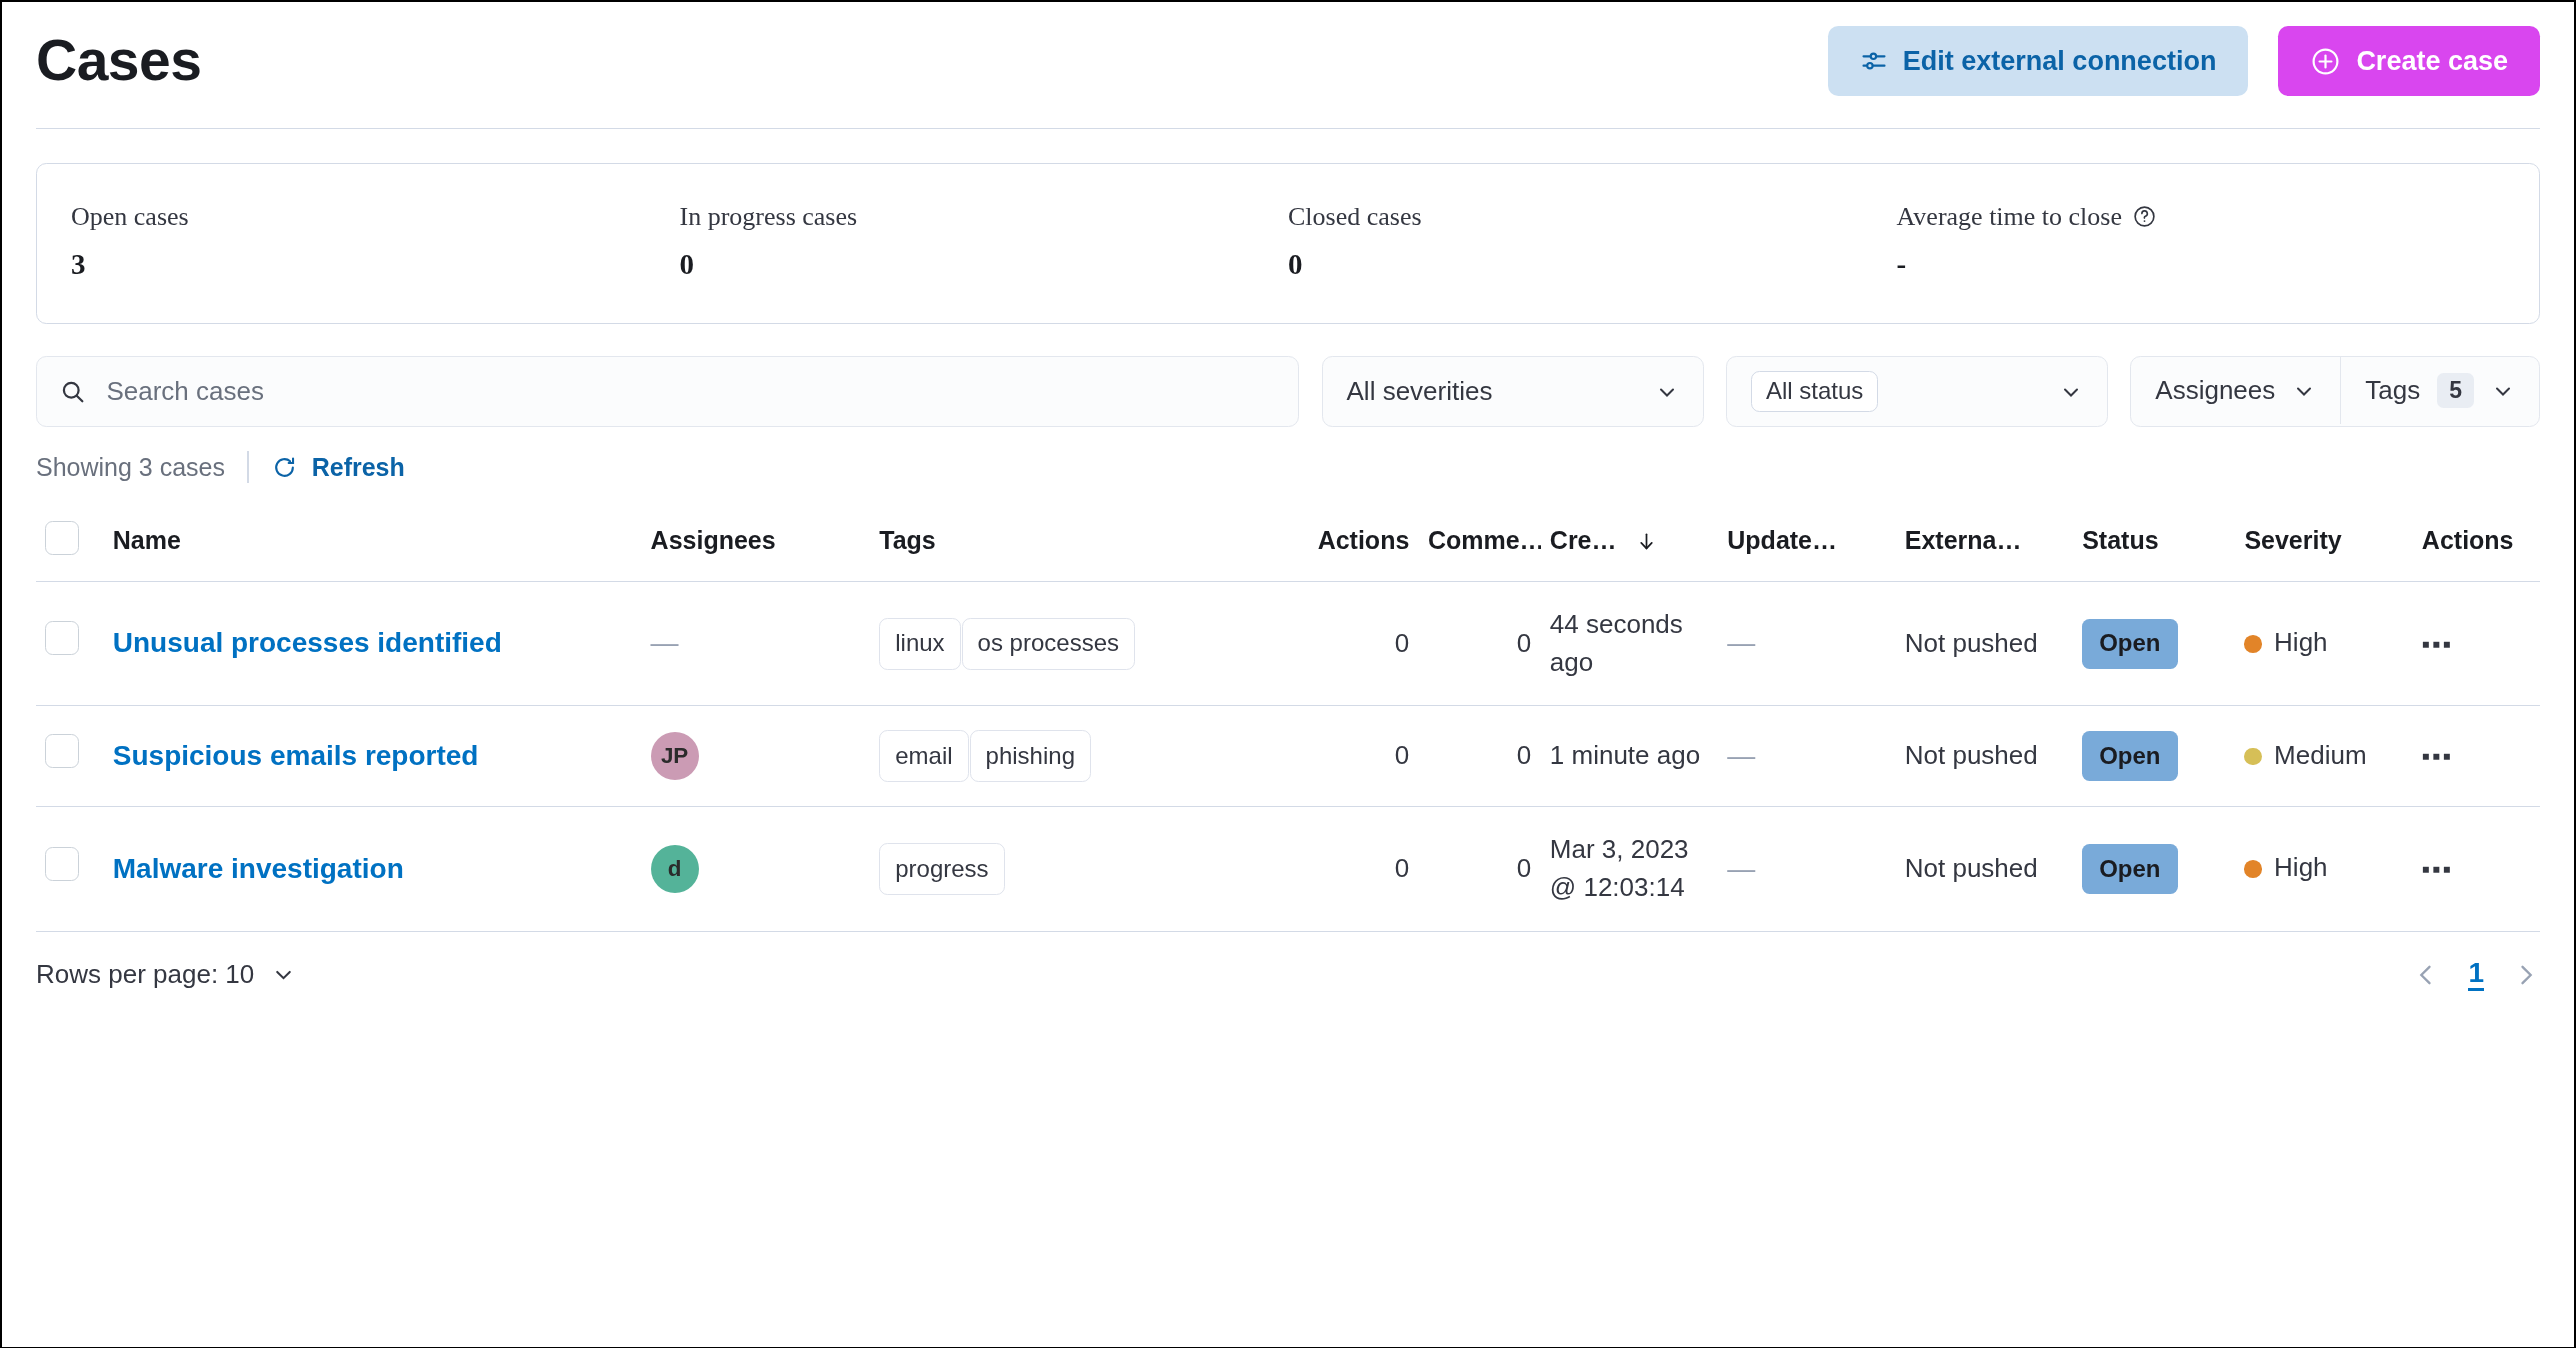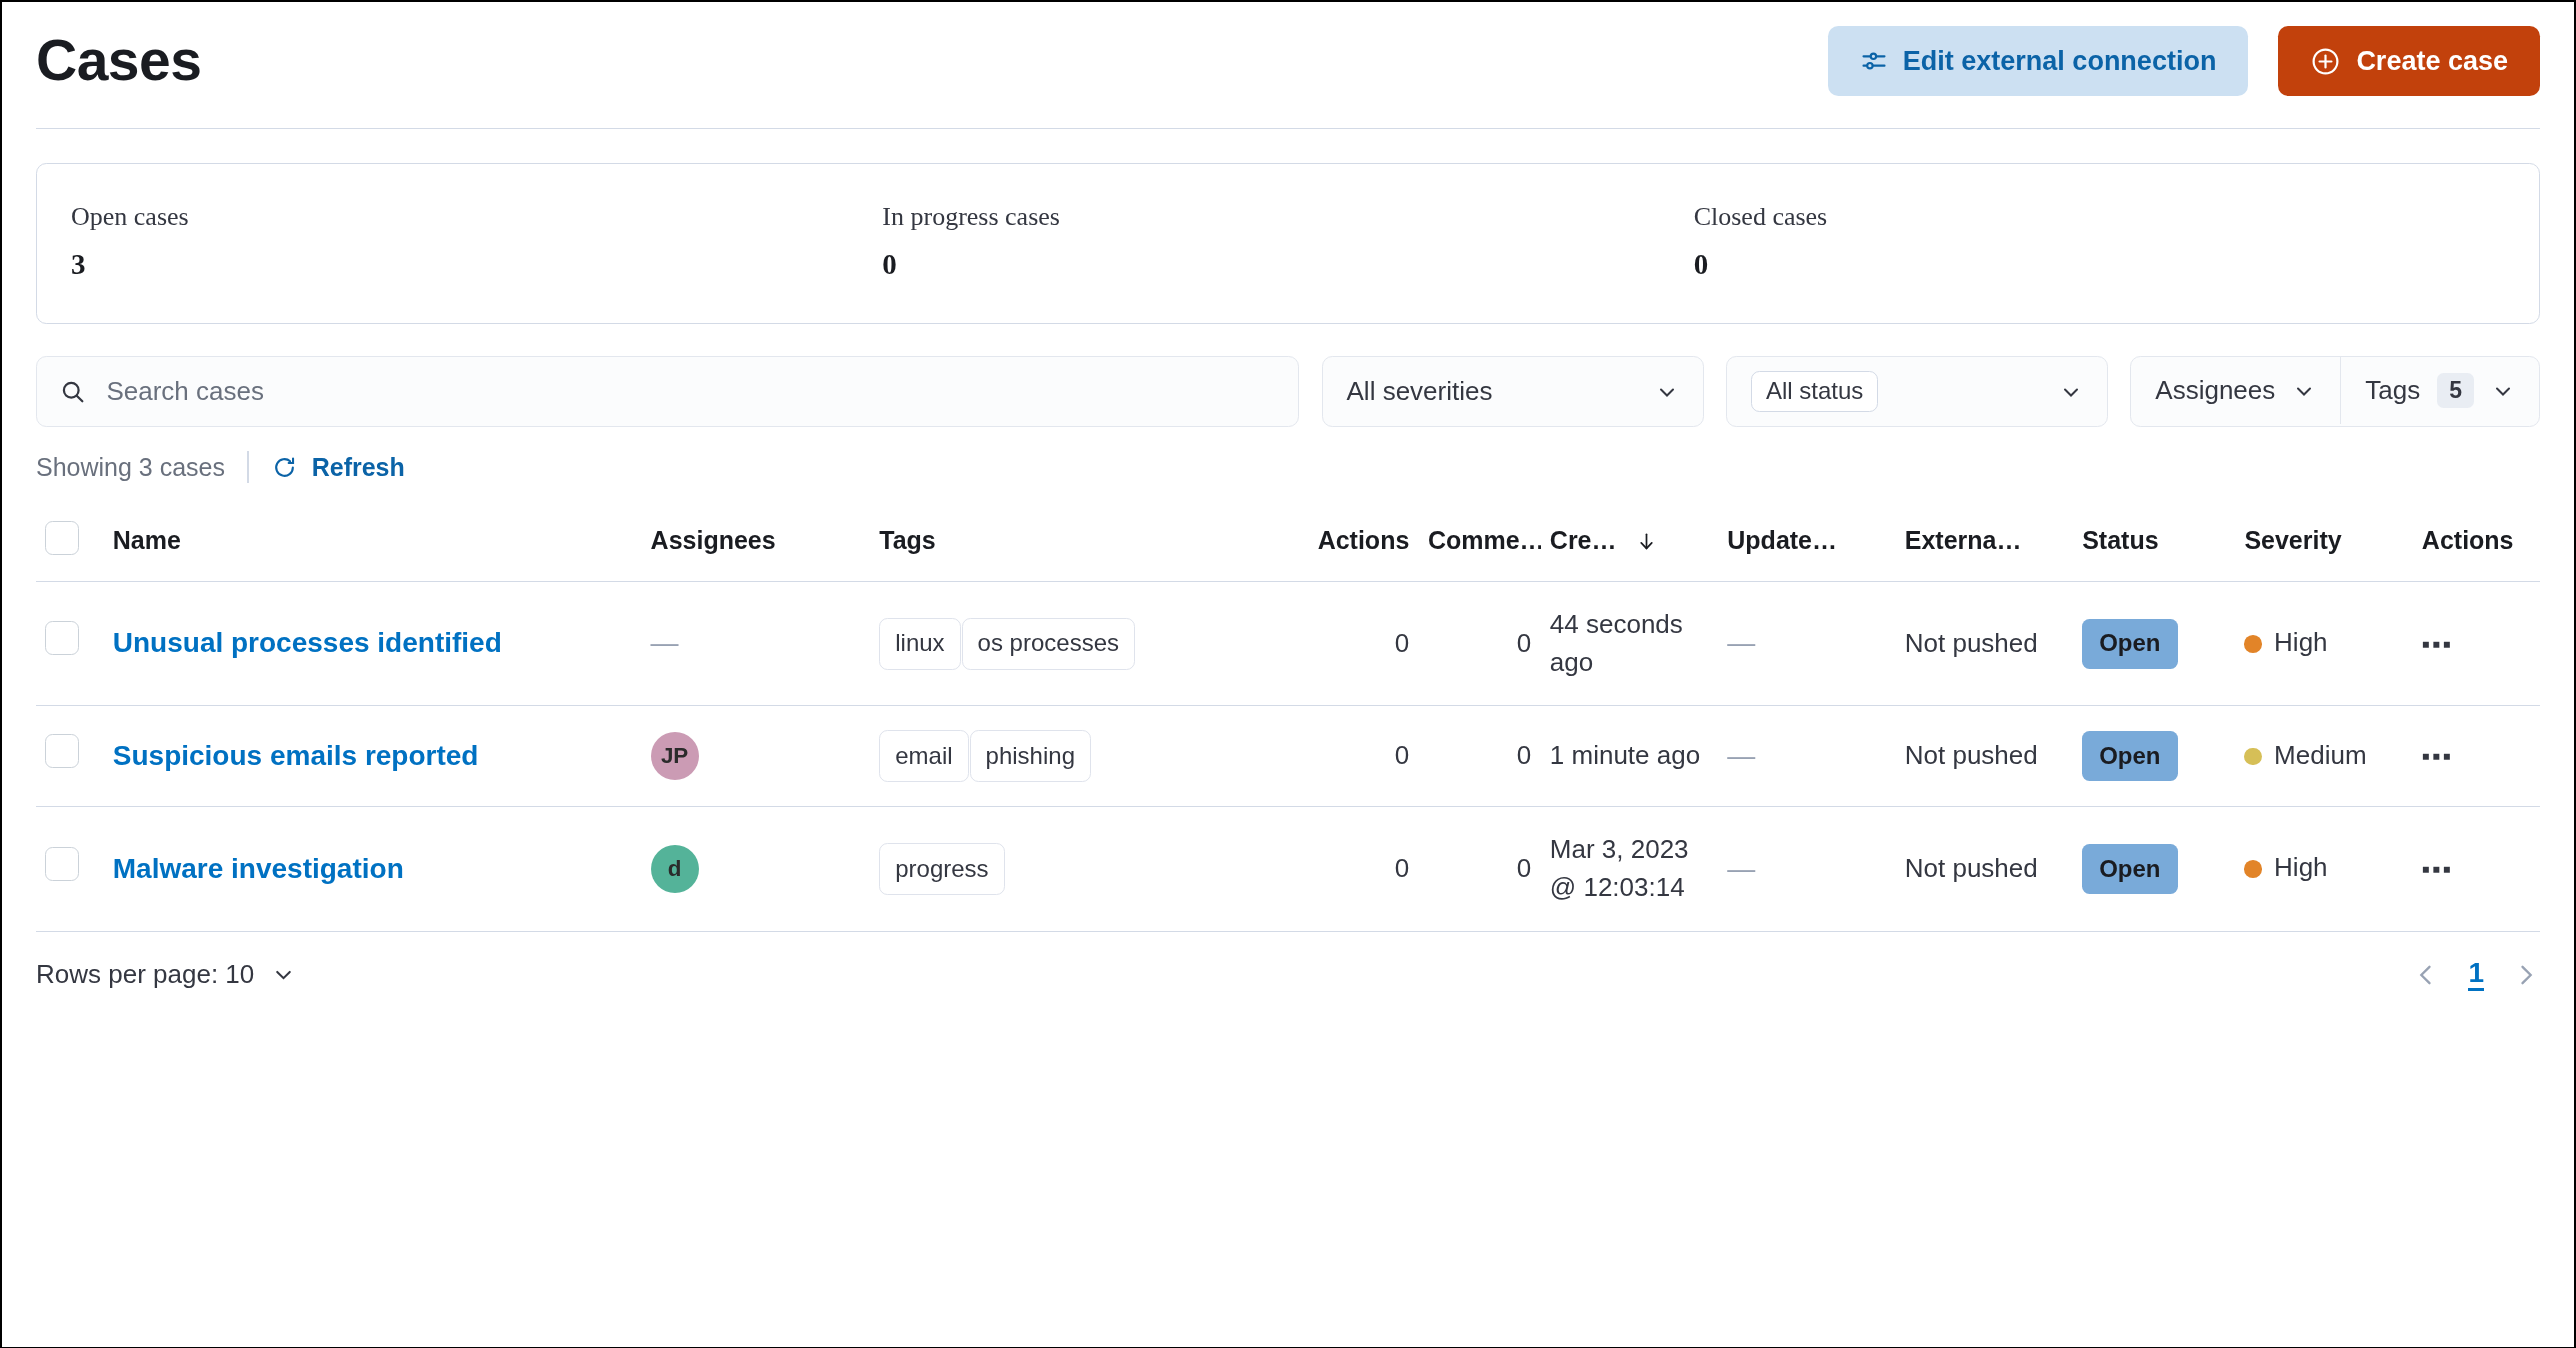--- a/index.html
+++ b/index.html
@@ -57,21 +57,21 @@
     cursor: pointer;
     white-space: nowrap;
   }
   .btn-secondary {
     background: #cce0f2;
     color: #0b63a7;
     font-size: 27px;
     padding: 19.6px 32px;
   }
   .btn-primary {
-    background: #c2410c;
+    background: #d946ef;
     color: #ffffff;
     font-size: 27px;
     padding: 19.6px 32px;
   }
   .icon { display: inline-flex; align-items: center; justify-content: center; }
 
   
   .panel {
     border: 1.9px solid #d3dae6;
     border-radius: 10.3px;
@@ -373,20 +373,33 @@
         <div class="stat-label">Open cases</div>
         <div class="stat-value">3</div>
       </div>
       <div class="stat">
         <div class="stat-label">In progress cases</div>
         <div class="stat-value">0</div>
       </div>
       <div class="stat">
         <div class="stat-label">Closed cases</div>
         <div class="stat-value">0</div>
+      </div>
+      <div class="stat">
+        <div class="stat-label">
+          <span>Average time to close</span>
+          <span class="icon">
+            <svg width="25" height="25" viewBox="0 0 24 24" fill="none" stroke="#343741" stroke-width="1.6">
+              <circle cx="12" cy="12" r="9"></circle>
+              <path d="M9.5 9.2a2.6 2.6 0 1 1 3.3 2.5c-.6.2-.9.7-.9 1.3v.5" stroke-linecap="round"></path>
+              <circle cx="12" cy="16.4" r="0.9" fill="#343741" stroke="none"></circle>
+            </svg>
+          </span>
+        </div>
+        <div class="stat-value">-</div>
       </div>
     </div>
 
     <div class="filter-bar">
       <div class="search-box">
         <span class="icon">
           <svg width="28" height="28" viewBox="0 0 24 24" fill="none" stroke="#343741" stroke-width="1.9" stroke-linecap="round">
             <circle cx="10.5" cy="10.5" r="6.3"></circle>
               <line x1="15.2" y1="15.2" x2="20" y2="20"></line>
           </svg>

